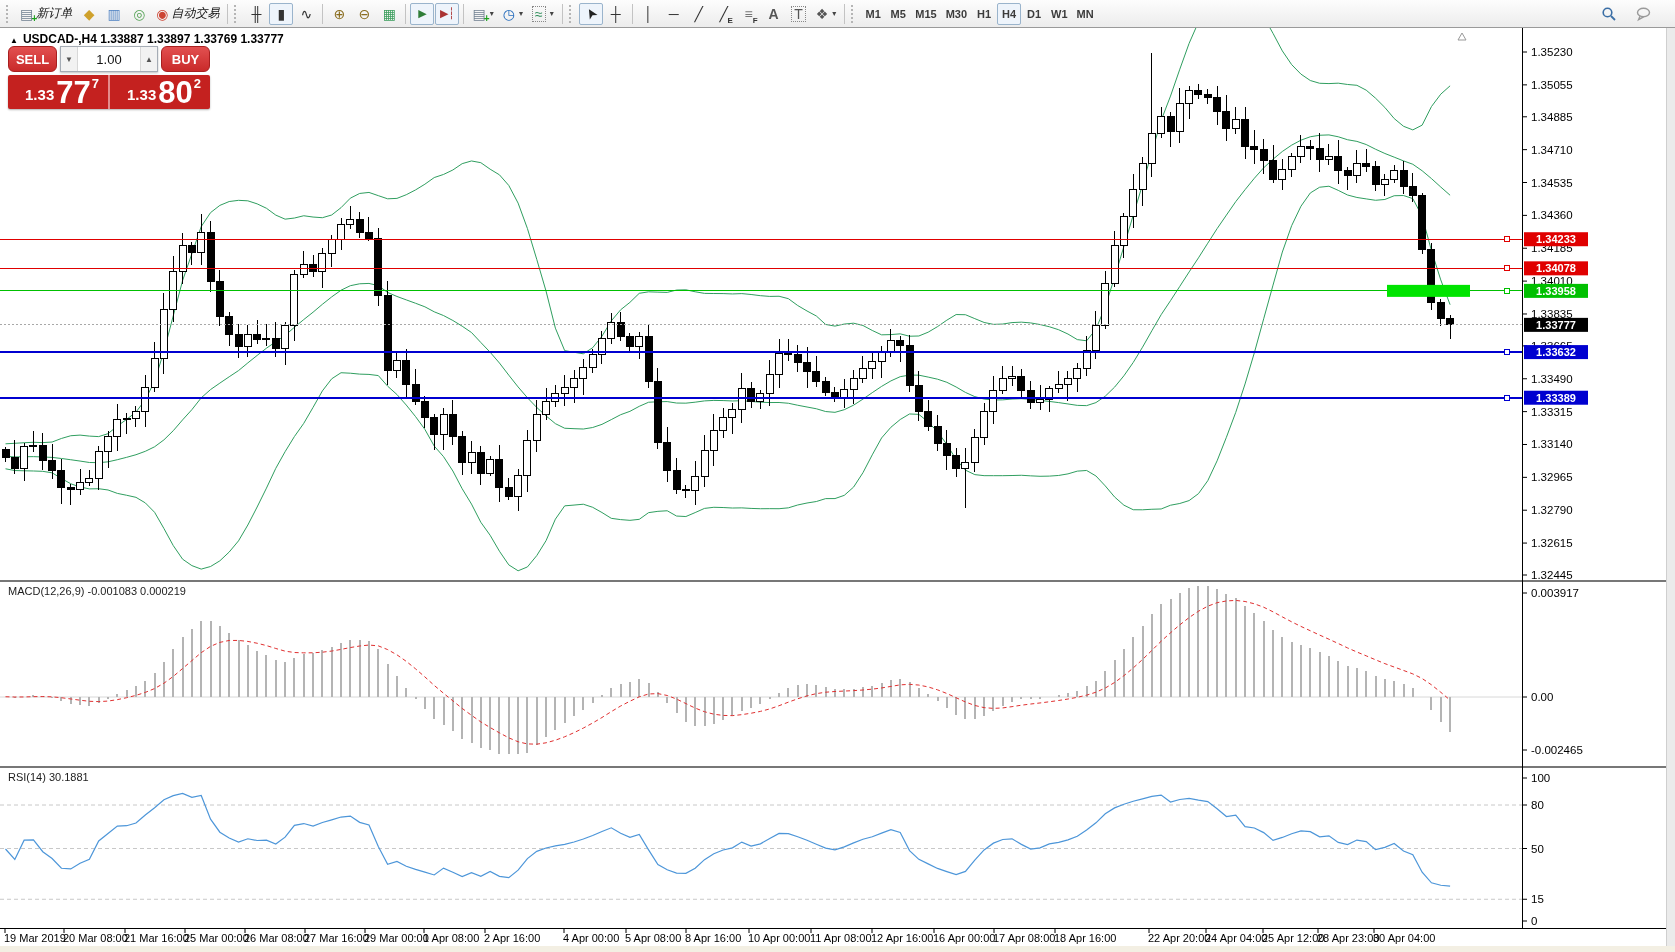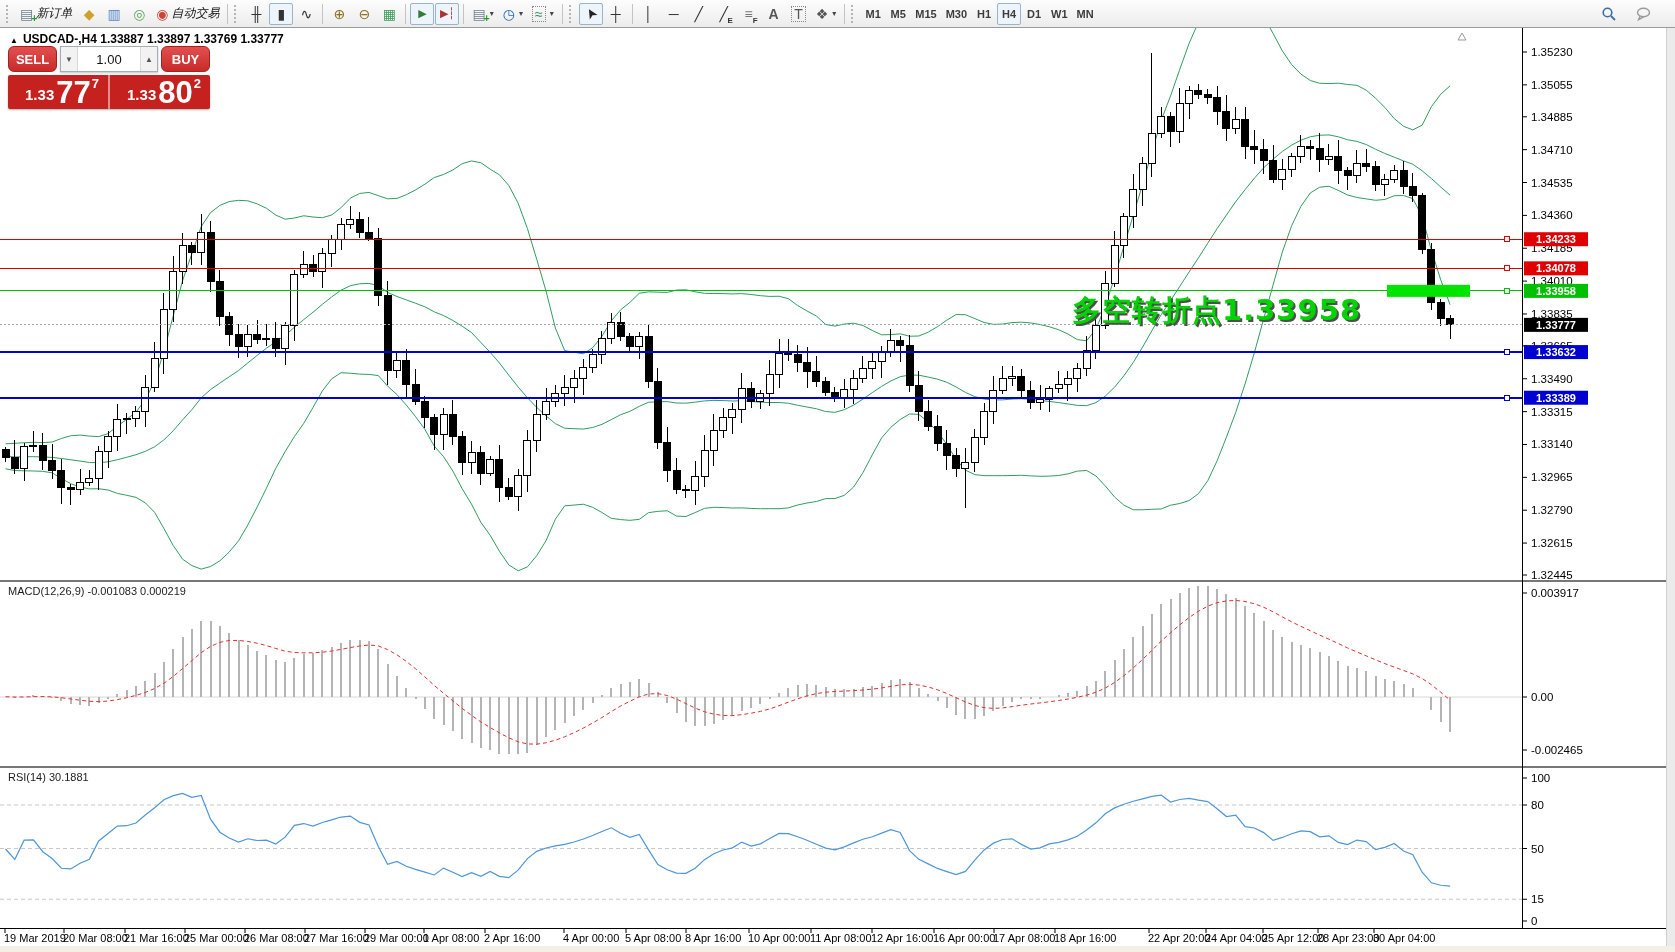--- a/index.html
+++ b/index.html
@@ -841,19 +841,18 @@
           <span class="pb-sup">7</span>
         </div>
         <div class="price-box">
           <span class="pb-small">1.33</span>
           <span class="pb-big">80</span>
           <span class="pb-sup">2</span>
         </div>
       </div>
     </div>
 
-    <div class="annotation">多空转折点1.33958</div>
     <div class="ind-label macd-label">MACD(12,26,9) -0.001083 0.000219</div>
     <div class="ind-label rsi-label">RSI(14) 30.1881</div>
     <div class="status-strip"></div>
     <div class="right-strip"></div>
   </div>
 </div>
 
 </body></html>

